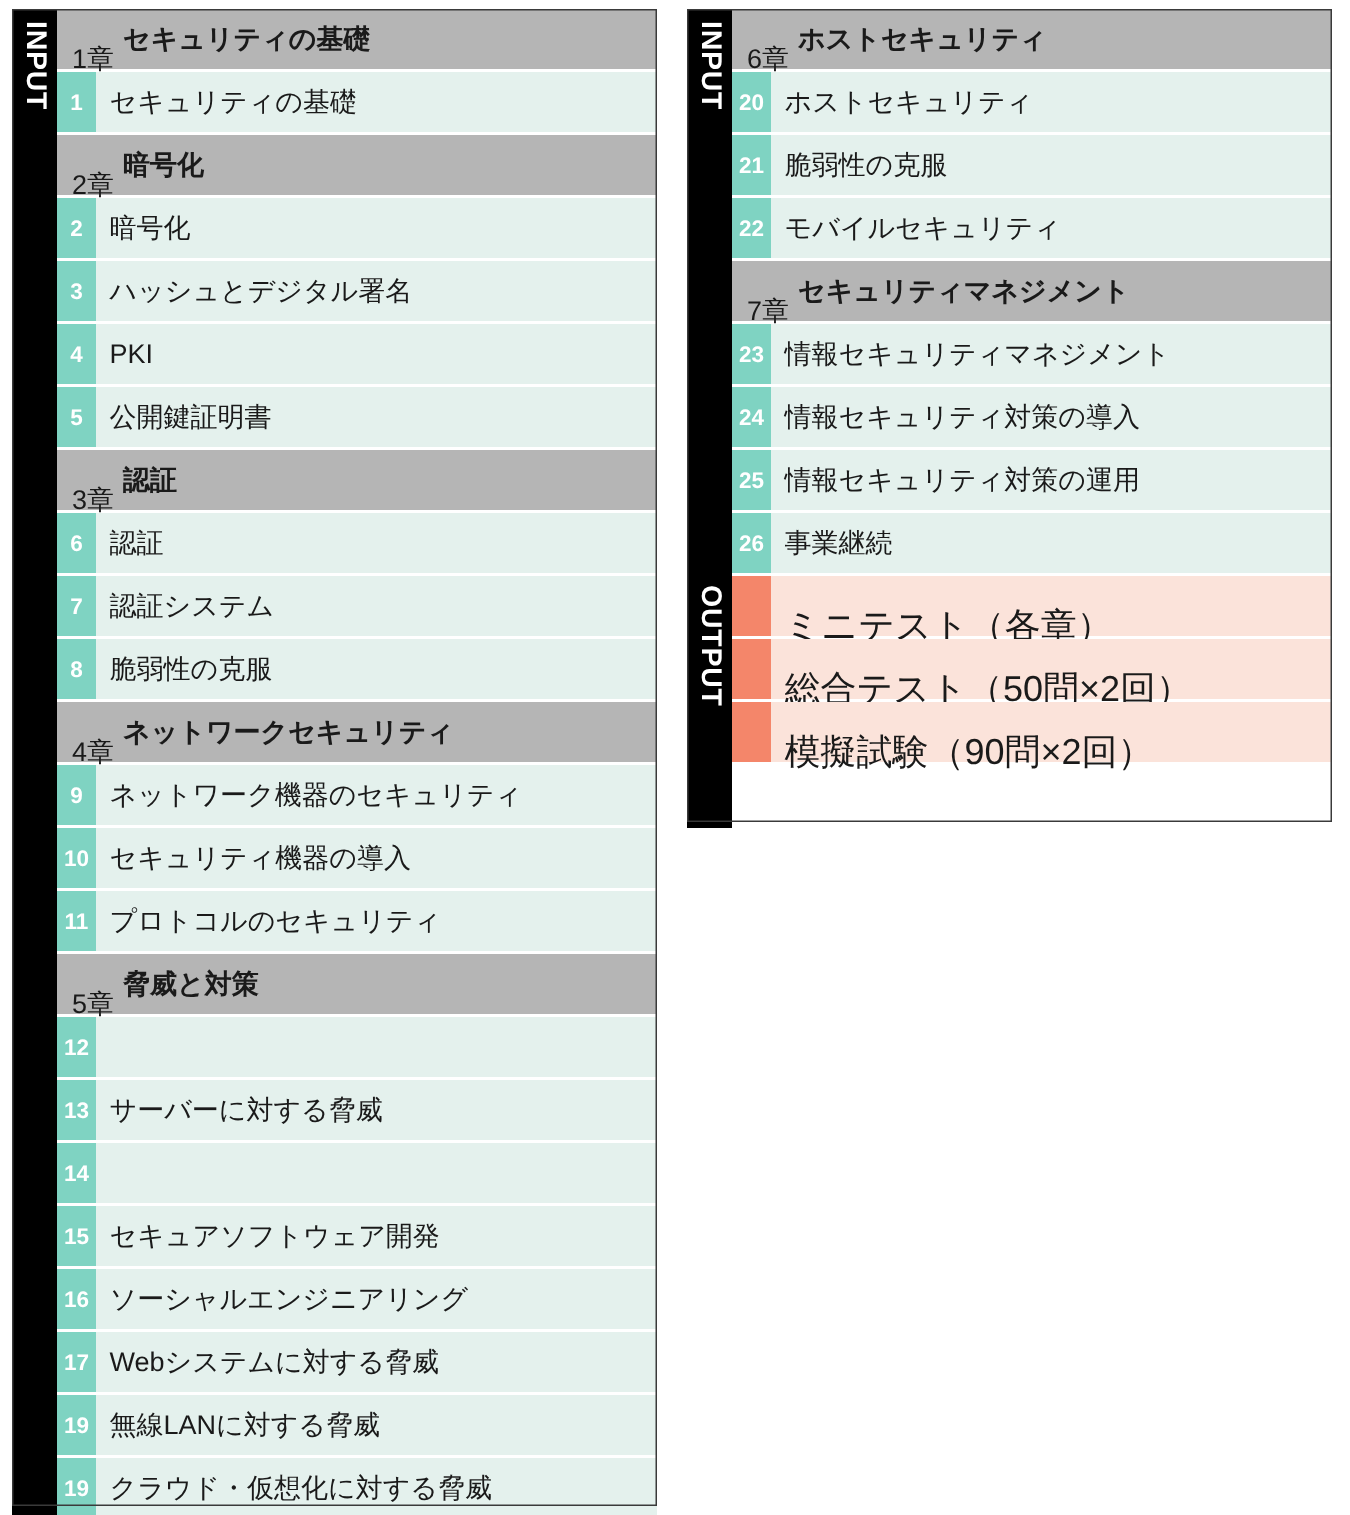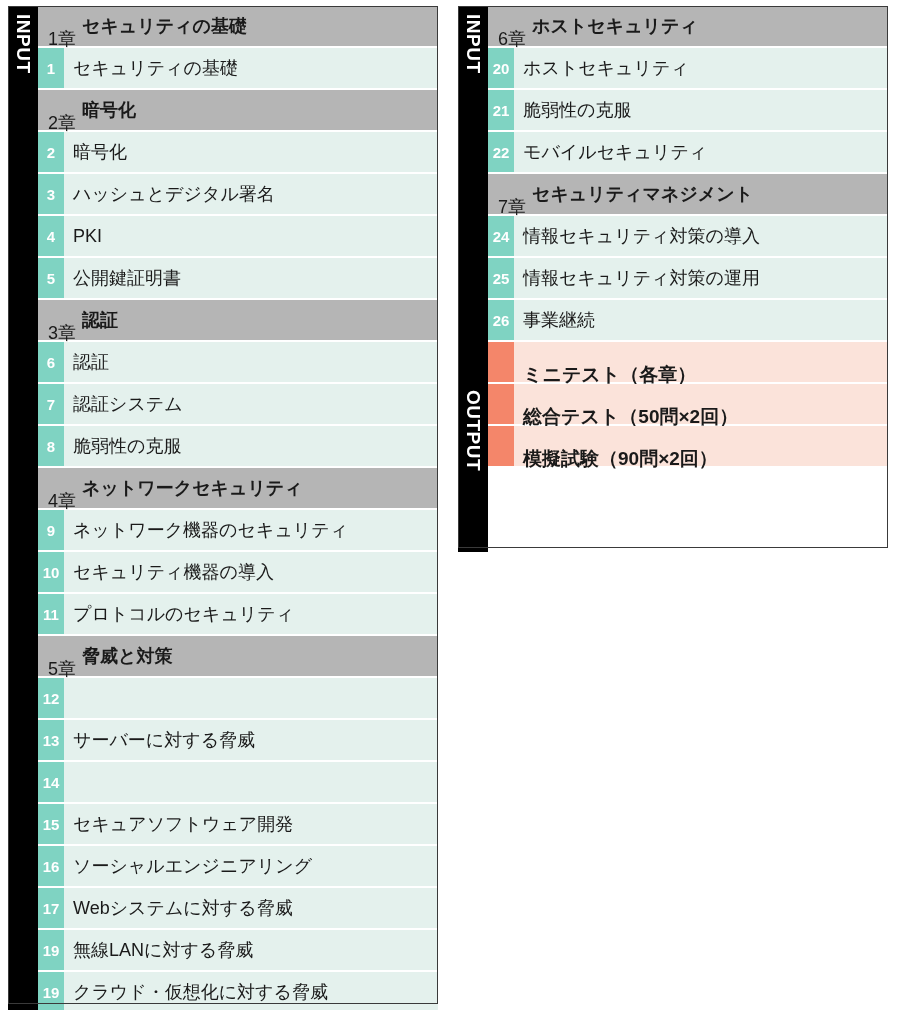--- a/index.html
+++ b/index.html
@@ -140,22 +140,22 @@
   .row.output-row .swatch {
     flex: 0 0 26px;
     width: 26px;
     background: #f4866a;
   }
   .row.output-row .out-label {
     flex: 1 1 auto;
     display: flex;
     align-items: center;
     padding-left: 9px;
-    font-size: 19px;
-    font-weight: bold;
+    font-size: 24px;
+    font-weight: normal;
     color: #1a1a1a;
     white-space: nowrap;
     margin-top: 25px;
   }
 
   
   .frame {
     position: absolute;
     border: 1px solid #3a3a3a;
     box-sizing: border-box;
@@ -309,20 +309,24 @@
           <div class="num">22</div>
           <div class="lesson-label">モバイルセキュリティ</div>
         </div>
         <div class="row chapter">
           <div class="chapter-label">
             <span class="ch-num">7章</span>
             <span class="ch-title">セキュリティマネジメント</span>
           </div>
         </div>
         <div class="row lesson">
+          <div class="num">23</div>
+          <div class="lesson-label">情報セキュリティマネジメント</div>
+        </div>
+        <div class="row lesson">
           <div class="num">24</div>
           <div class="lesson-label">情報セキュリティ対策の導入</div>
         </div>
         <div class="row lesson">
           <div class="num">25</div>
           <div class="lesson-label">情報セキュリティ対策の運用</div>
         </div>
         <div class="row lesson">
           <div class="num">26</div>
           <div class="lesson-label">事業継続</div>

